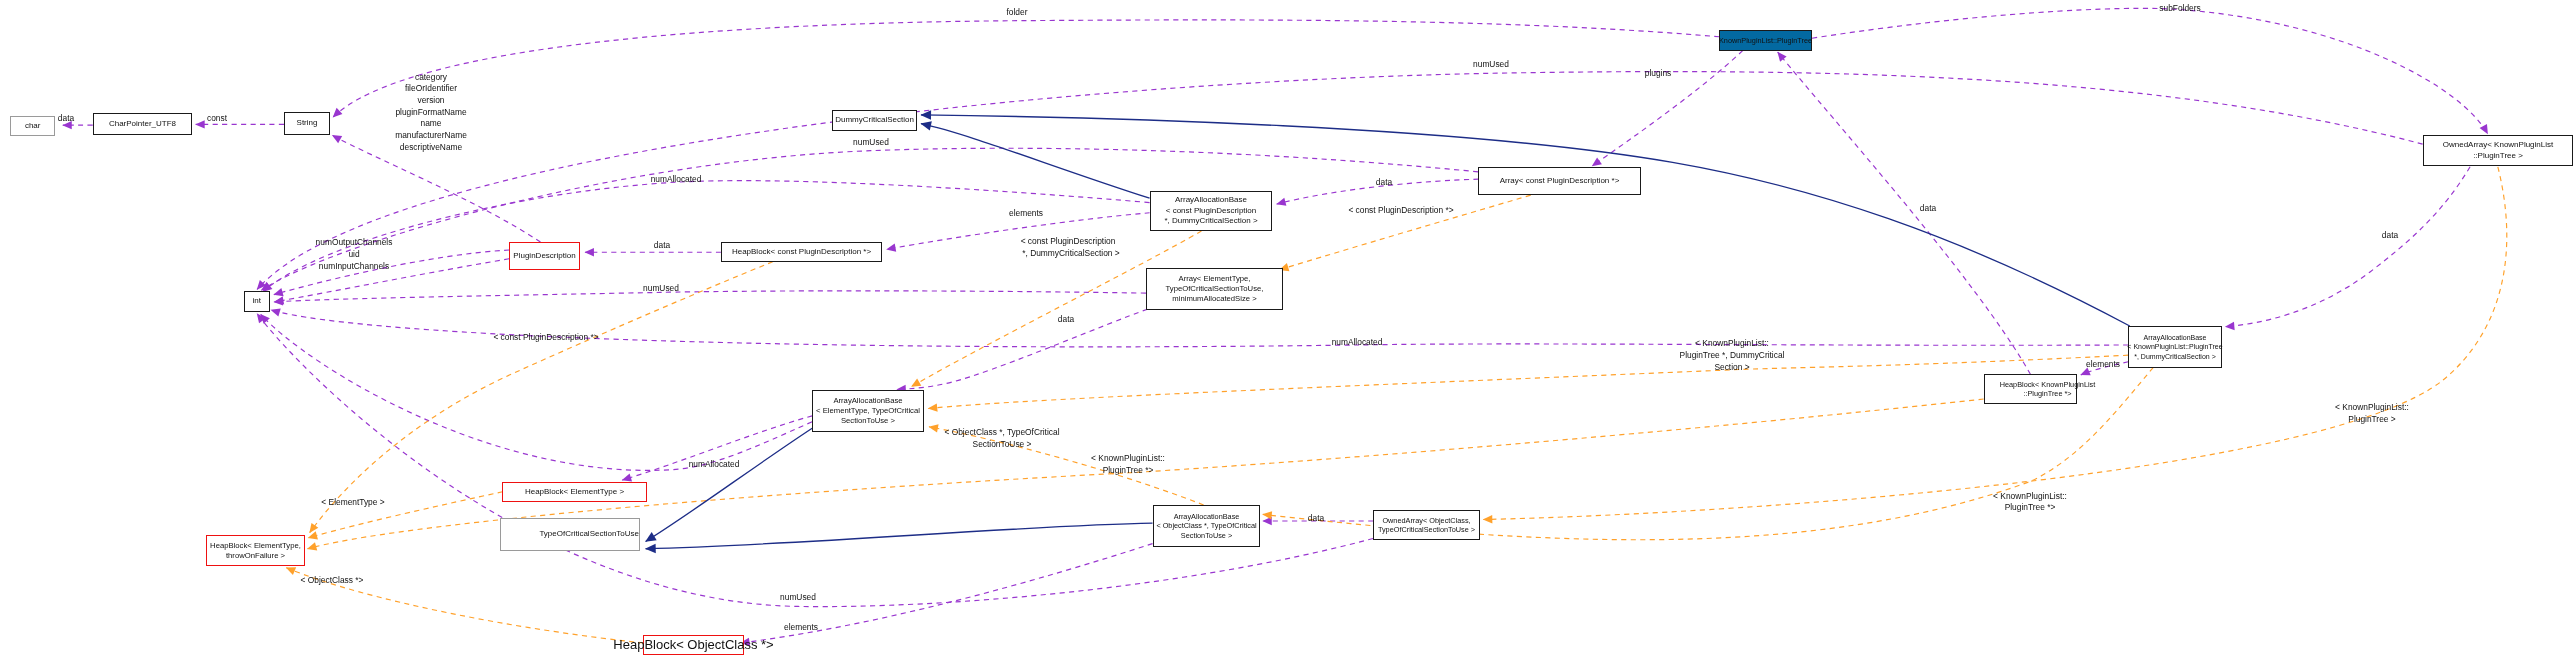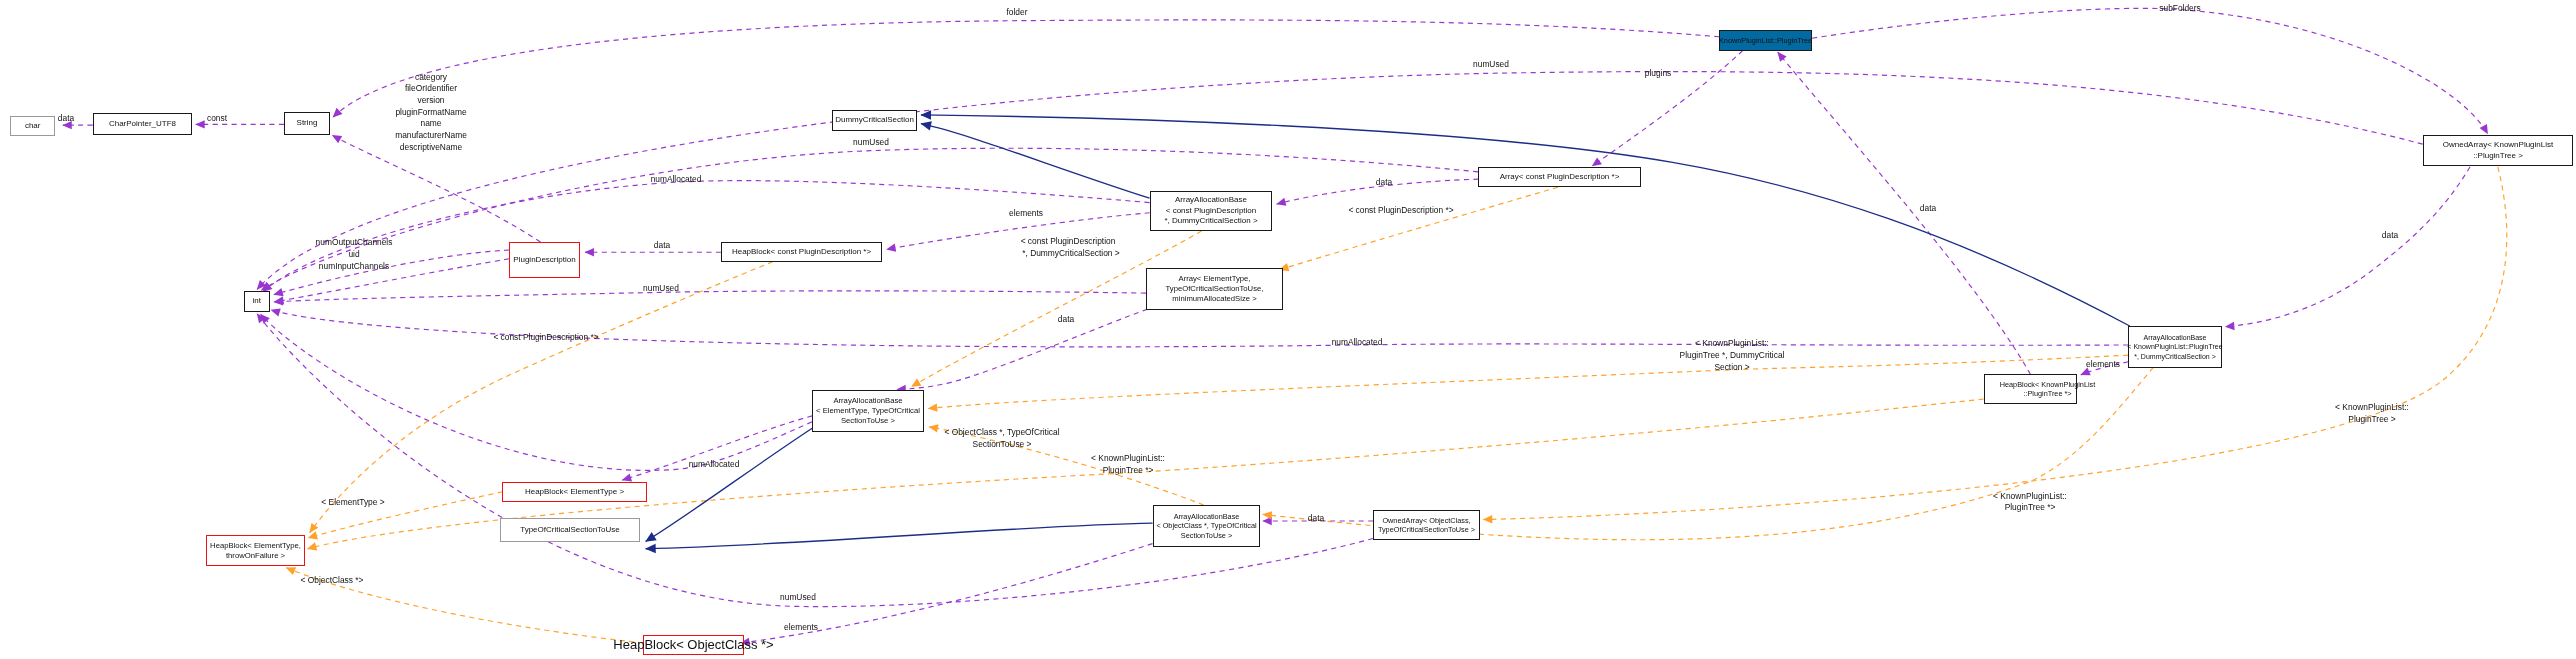--- a/index.html
+++ b/index.html
@@ -115,24 +115,24 @@
     </div>
     <div class="node" style="left: 2423px; top: 135px; width: 150px; height: 31px; border-color: rgb(26, 26, 26); border-width: 1px;">
       <div>OwnedArray&lt; KnownPluginList</div>
       <div>::PluginTree &gt;</div>
     </div>
     <div class="node" style="left: 1150px; top: 191px; width: 122px; height: 40px; border-color: rgb(26, 26, 26); border-width: 1px;">
       <div>ArrayAllocationBase</div>
       <div>&lt; const PluginDescription</div>
       <div>*, DummyCriticalSection &gt;</div>
     </div>
-    <div class="node" style="left: 1478px; top: 167px; width: 163px; height: 20px; border-color: rgb(26, 26, 26); border-width: 1px;">
+    <div class="node" style="left: 1478px; top: 167px; width: 163px; height: 28px; border-color: rgb(26, 26, 26); border-width: 1px;">
       <div>Array&lt; const PluginDescription *&gt;</div>
     </div>
-    <div class="node" style="left: 509px; top: 242px; width: 71px; height: 36px; border-color: rgb(238, 17, 17); border-width: 1px;">
+    <div class="node" style="left: 509px; top: 242px; width: 71px; height: 28px; border-color: rgb(238, 17, 17); border-width: 1px;">
       <div>PluginDescription</div>
     </div>
     <div class="node" style="left: 721px; top: 242px; width: 161px; height: 20px; border-color: rgb(26, 26, 26); border-width: 1px;">
       <div>HeapBlock&lt; const PluginDescription *&gt;</div>
     </div>
     <div class="node" style="left: 1146px; top: 268px; width: 137px; height: 42px; border-color: rgb(26, 26, 26); border-width: 1px; font-size: 7.7px;">
       <div>Array&lt; ElementType,</div>
       <div>TypeOfCriticalSectionToUse,</div>
       <div>minimumAllocatedSize &gt;</div>
     </div>
@@ -140,21 +140,21 @@
       <div>int</div>
     </div>
     <div class="node" style="left: 812px; top: 390px; width: 112px; height: 42px; border-color: rgb(26, 26, 26); border-width: 1px; font-size: 7.7px;">
       <div>ArrayAllocationBase</div>
       <div>&lt; ElementType, TypeOfCritical</div>
       <div>SectionToUse &gt;</div>
     </div>
     <div class="node" style="left: 502px; top: 482px; width: 145px; height: 20px; border-color: rgb(238, 17, 17); border-width: 1px;">
       <div>HeapBlock&lt; ElementType &gt;</div>
     </div>
-    <div class="node" style="left: 500px; top: 518px; width: 140px; height: 24px; border-color: rgb(154, 154, 154); border-width: 1px;">
+    <div class="node" style="left: 500px; top: 518px; width: 140px; height: 33px; border-color: rgb(154, 154, 154); border-width: 1px; align-items: flex-end;">
       <div>TypeOfCriticalSectionToUse</div>
     </div>
     <div class="node" style="left: 206px; top: 535px; width: 99px; height: 31px; border-color: rgb(238, 17, 17); border-width: 1px; font-size: 7.7px;">
       <div>HeapBlock&lt; ElementType,</div>
       <div>throwOnFailure &gt;</div>
     </div>
     <div class="node" style="left: 1153px; top: 505px; width: 107px; height: 42px; border-color: rgb(26, 26, 26); border-width: 1px; font-size: 7.3px;">
       <div>ArrayAllocationBase</div>
       <div>&lt; ObjectClass *, TypeOfCritical</div>
       <div>SectionToUse &gt;</div>

